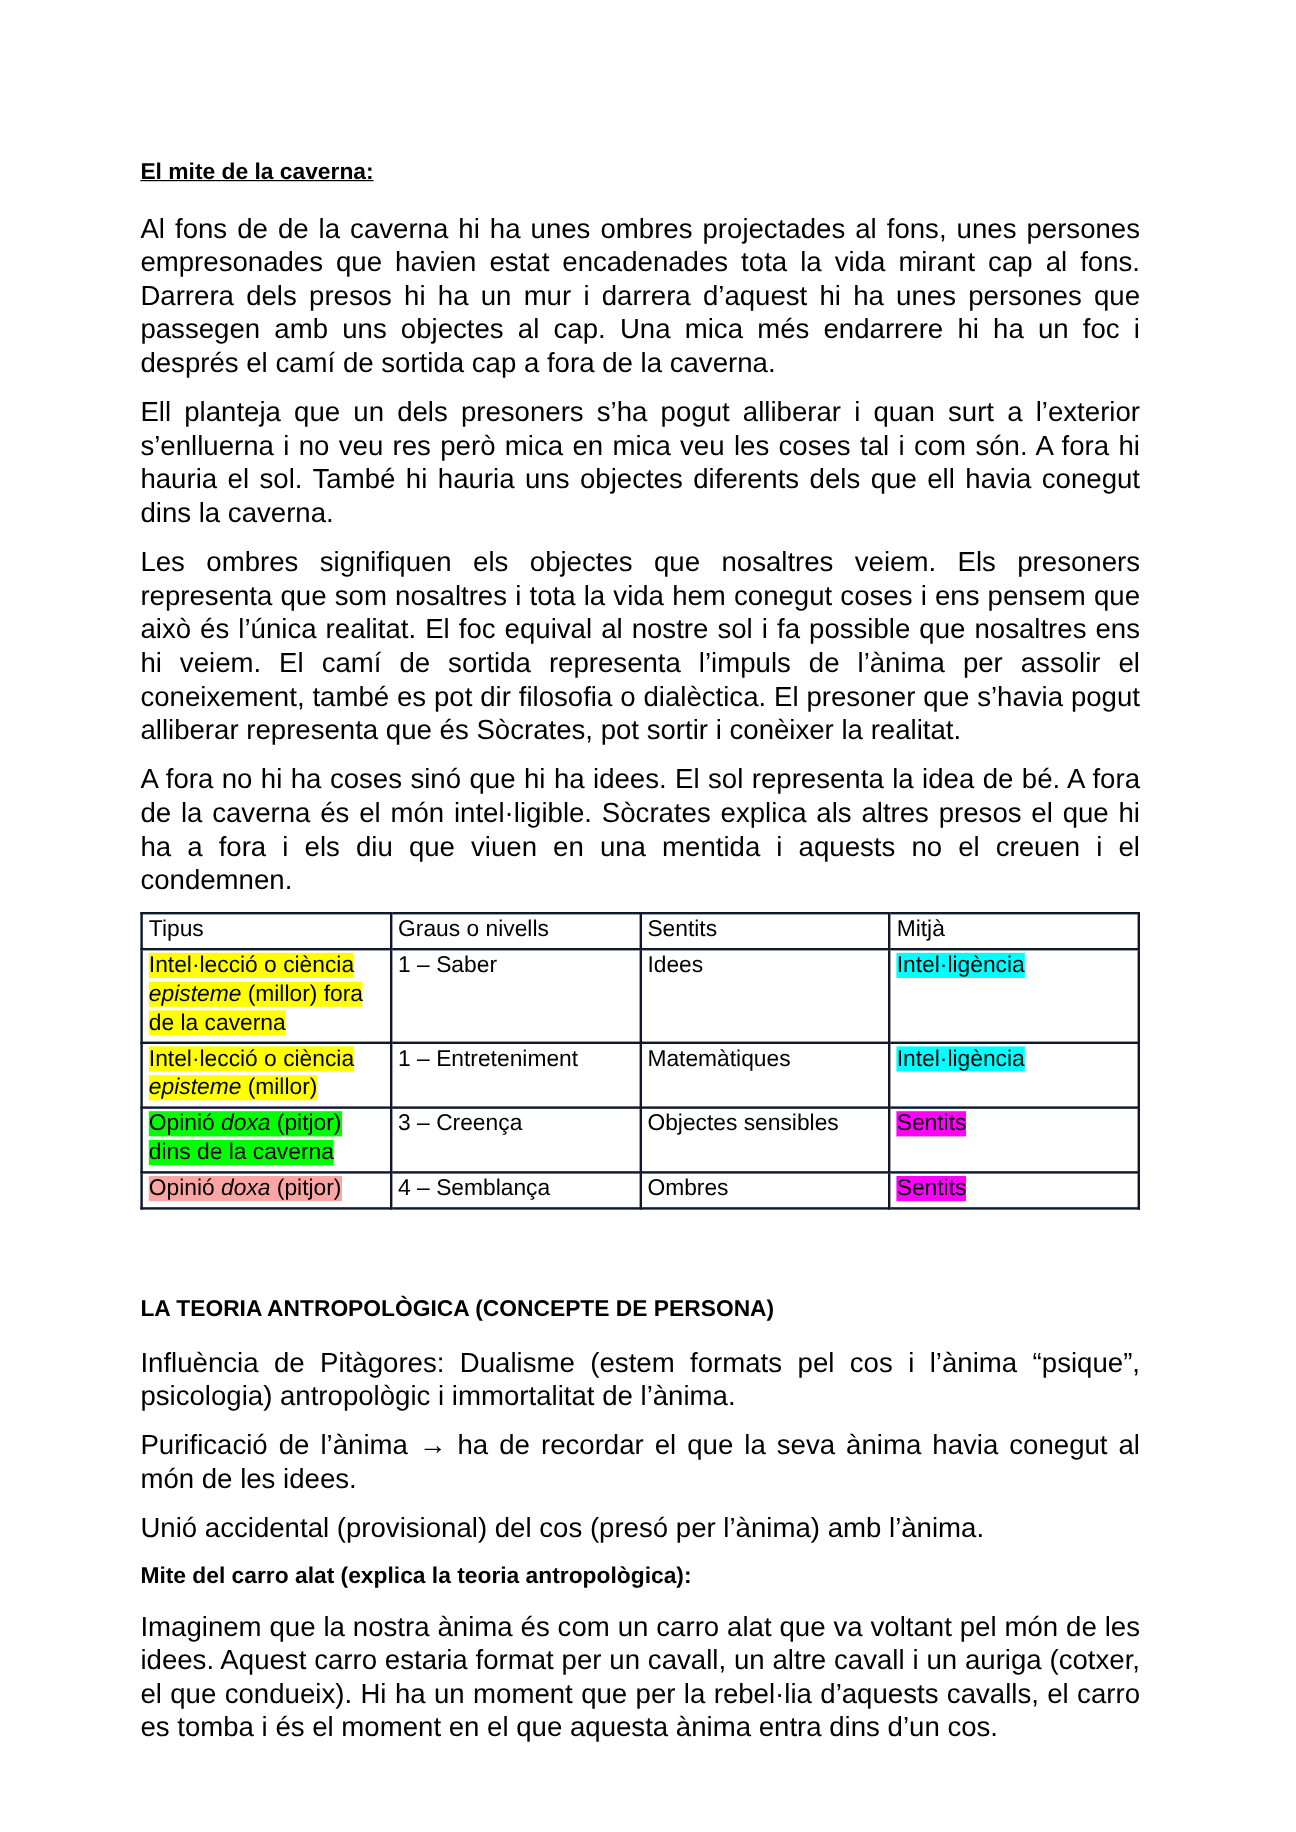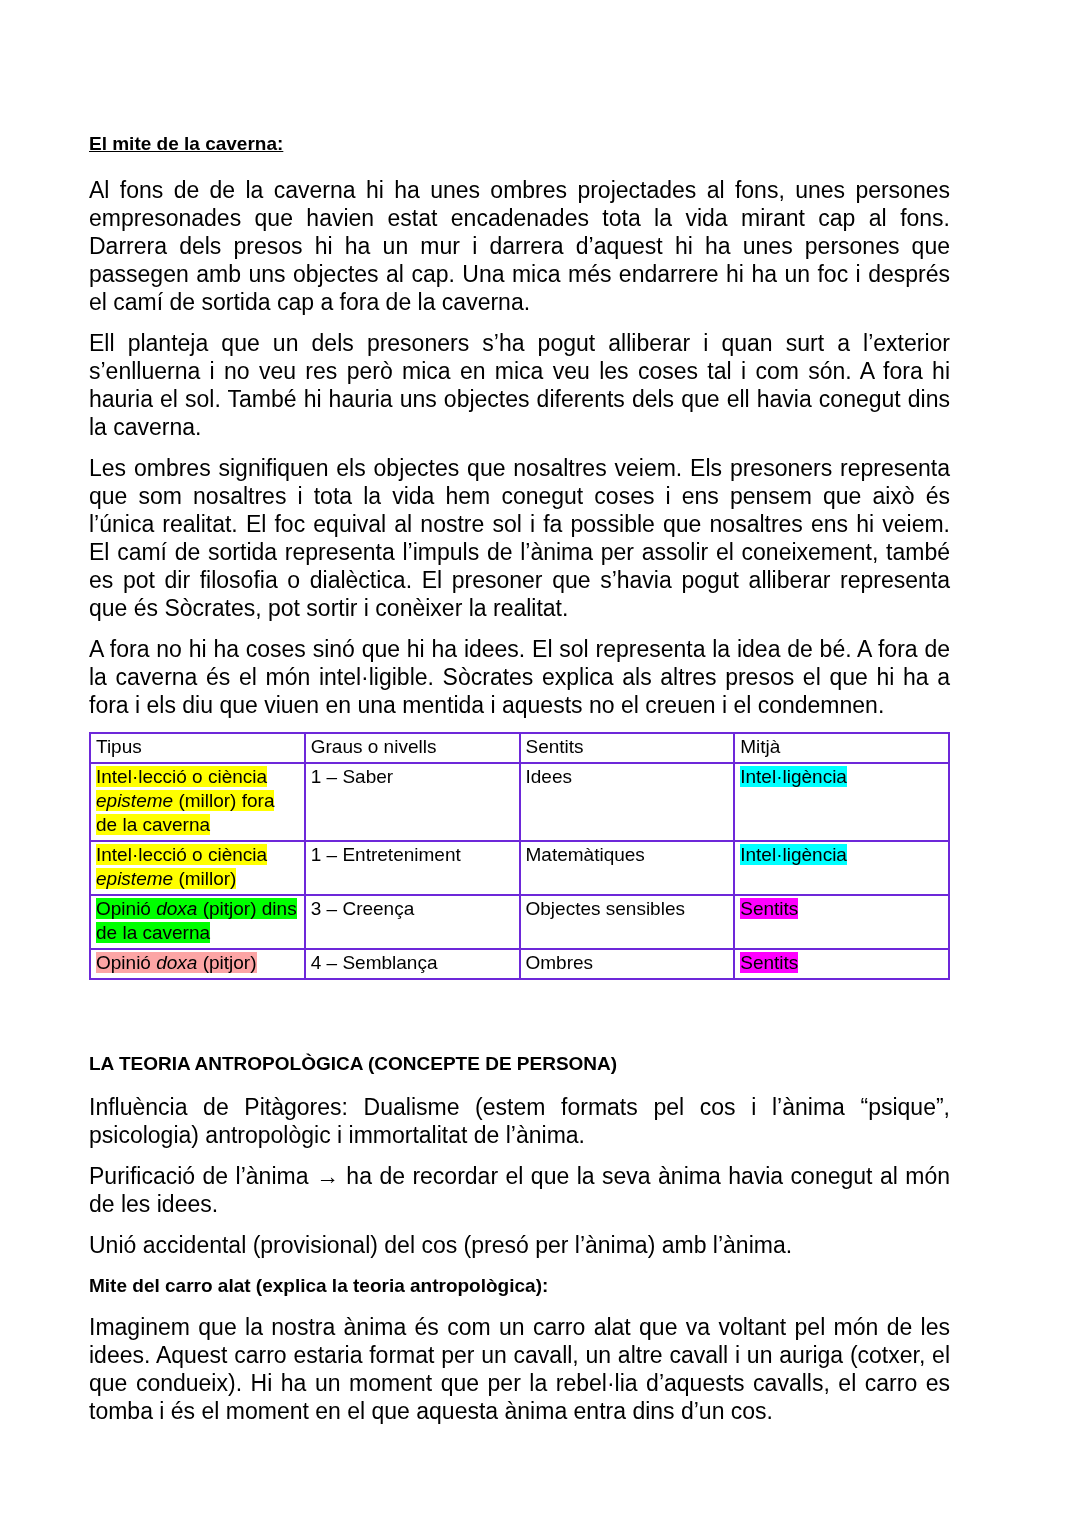--- a/index.html
+++ b/index.html
@@ -4,21 +4,21 @@
 <style>
   html, body { margin: 0; padding: 0; background: #ffffff; }
   .page {
     position: relative;
     width: 1080px;
     height: 1527px;
     background: #ffffff;
     color: #000000;
     font-family: "Liberation Sans", sans-serif;
     box-sizing: border-box;
-    padding: 130px 130px 0 89px;
+    padding: 130px 130px 0 117px;
     overflow: hidden;
   }
   .heading {
     font-size: 19px;
     line-height: 28px;
     font-weight: bold;
     text-decoration: underline;
     margin: 0 0 18px 0;
   }
   .heading.h2 { margin-bottom: 16px; }
@@ -40,21 +40,21 @@
     font-weight: bold;
     margin: 0 0 13px 0;
   }
   table.allegory {
     width: 100%;
     border-collapse: collapse;
     table-layout: fixed;
     margin: 0;
   }
   table.allegory th, table.allegory td {
-    border: 2px solid #6d28d9;
+    border: 2px solid #0f172a;
     font-size: 19px;
     line-height: 24px;
     font-weight: normal;
     text-align: left;
     vertical-align: top;
     padding: 1px 5px 3px 5px;
   }
   td.cell-tipus { text-align: justify; }
   mark { color: #000000; background: transparent; }
   em { font-style: italic; }

